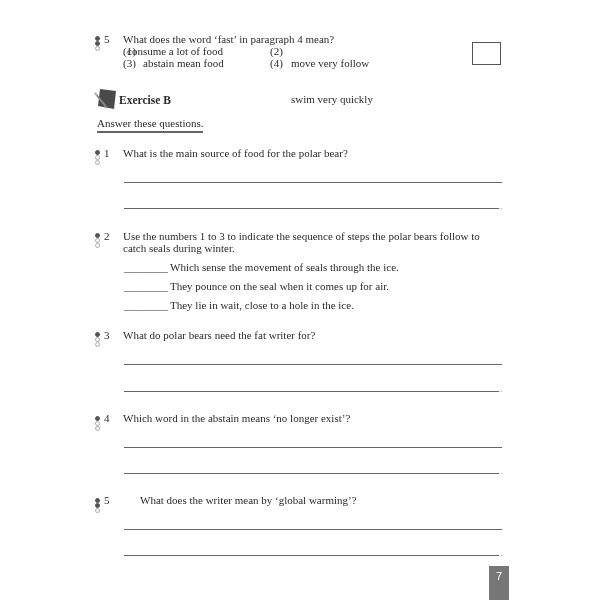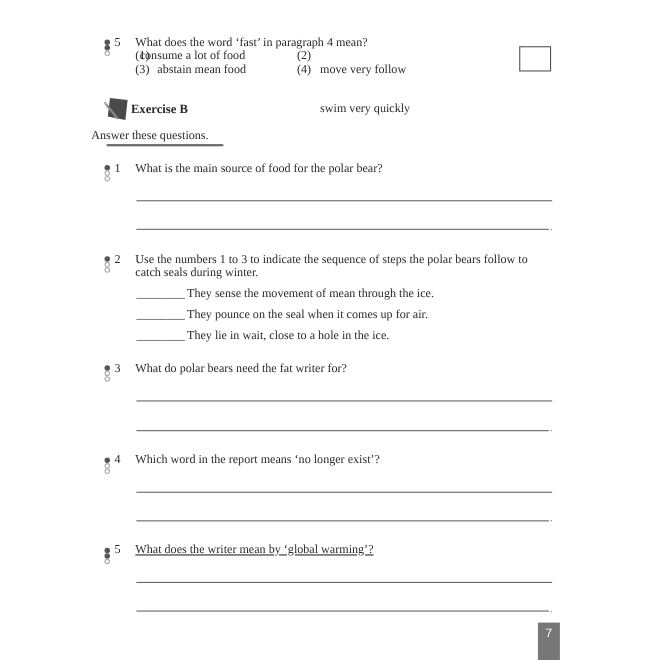--- a/index.html
+++ b/index.html
@@ -13,21 +13,21 @@
     .dot { width: 5px; height: 5px; border-radius: 50%; box-sizing: border-box; margin-bottom: 0px; }
     .dot.f { background: #555; border: 1px solid #555; }
     .dot.e { background: #fff; border: 1px solid #aaa; }
     .qnum { position: absolute; font-size: 11px; line-height: 13px; }
     .line { position: absolute; height: 0; border-top: 1px solid #666; }
     .enddot { position: absolute; font-size: 9px; line-height: 9px; color: #666; }
     .opt { position: absolute; font-size: 11px; line-height: 13px; white-space: nowrap; }
     .answer-box { position: absolute; left: 472px; top: 42px; width: 29px; height: 23px; border: 1.5px solid #555; box-sizing: border-box; }
     .ex-icon { position: absolute; left: 94px; top: 88px; width: 24px; height: 22px; }
     .ex-title { position: absolute; left: 119px; top: 94px; font-weight: bold; font-size: 11.5px; line-height: 13px; }
-    .instr { position: absolute; left: 83px; top: 117px; font-size: 11px; line-height: 13px; }
+    .instr { position: absolute; left: 97px; top: 117px; font-size: 11px; line-height: 13px; }
     .instr-underline { position: absolute; left: 97px; top: 131px; width: 106px; height: 0; border-top: 2px solid #666; }
     .seq-step { position: absolute; font-size: 11px; line-height: 13px; white-space: nowrap; }
     .page-tab { position: absolute; left: 489px; top: 566px; width: 20px; height: 34px; background: #777; color: #fff;
       font-family: "Liberation Sans", sans-serif; font-size: 11px; text-align: center; line-height: 20px; }
   </style>
 </head>
 <body>
 
 <div class="dots" style="left:95px; top:36px;">
   <div class="dot f"></div>
@@ -71,21 +71,21 @@
 <div class="dots" style="left:95px; top:233px;">
   <div class="dot f"></div>
   <div class="dot e"></div>
   <div class="dot e"></div>
 </div>
 <span class="qnum" style="left:104px; top:230px;">2</span>
 <span class="abs qtext" style="left:123px; top:230px;">Use the numbers 1 to 3 to indicate the sequence of steps the polar bears follow to</span>
 <span class="abs qtext" style="left:123px; top:242px;">catch seals during winter.</span>
 
 <span class="seq-step" style="left:124px; top:261px;">________</span>
-<span class="seq-step" style="left:170px; top:261px;">They sense the movement of mean through the ice.</span>
+<span class="seq-step" style="left:170px; top:261px;">Which sense the movement of seals through the ice.</span>
 <span class="seq-step" style="left:124px; top:280px;">________</span>
 <span class="seq-step" style="left:170px; top:280px;text-align:right;">They pounce on the seal when it comes up for air.</span>
 <span class="seq-step" style="left:124px; top:299px;">________</span>
 <span class="seq-step" style="left:170px; top:299px;">They lie in wait, close to a hole in the ice.</span>
 
 <div class="dots" style="left:95px; top:332px;">
   <div class="dot f"></div>
   <div class="dot e"></div>
   <div class="dot e"></div>
 </div>
@@ -94,29 +94,29 @@
 <div class="line" style="left:124px; top:364px; width:378px;"></div>
 <div class="line" style="left:124px; top:391px; width:375px;"></div>
 <span class="enddot" style="left:500px; top:385px;">.</span>
 
 <div class="dots" style="left:95px; top:416px;">
   <div class="dot f"></div>
   <div class="dot e"></div>
   <div class="dot e"></div>
 </div>
 <span class="qnum" style="left:104px; top:412px;">4</span>
-<span class="abs qtext" style="left:123px; top:412px;">Which word in the report means ‘no longer exist’?</span>
+<span class="abs qtext" style="left:123px; top:412px;">Which word in the abstain means ‘no longer exist’?</span>
 <div class="line" style="left:124px; top:447px; width:378px;"></div>
 <div class="line" style="left:124px; top:473px; width:375px;"></div>
 <span class="enddot" style="left:500px; top:467px;">.</span>
 
 <div class="dots" style="left:95px; top:498px;">
   <div class="dot f"></div>
   <div class="dot f"></div>
   <div class="dot e"></div>
 </div>
 <span class="qnum" style="left:104px; top:494px;">5</span>
-<span class="abs qtext" style="left:123px; top:494px;text-decoration:underline;">What does the writer mean by ‘global warming’?</span>
+<span class="abs qtext" style="left:140px; top:494px;">What does the writer mean by ‘global warming’?</span>
 <div class="line" style="left:124px; top:529px; width:378px;"></div>
 <div class="line" style="left:124px; top:555px; width:375px;"></div>
 <span class="enddot" style="left:500px; top:549px;">.</span>
 
 <div class="page-tab">7</div>
 
 </body></html>

